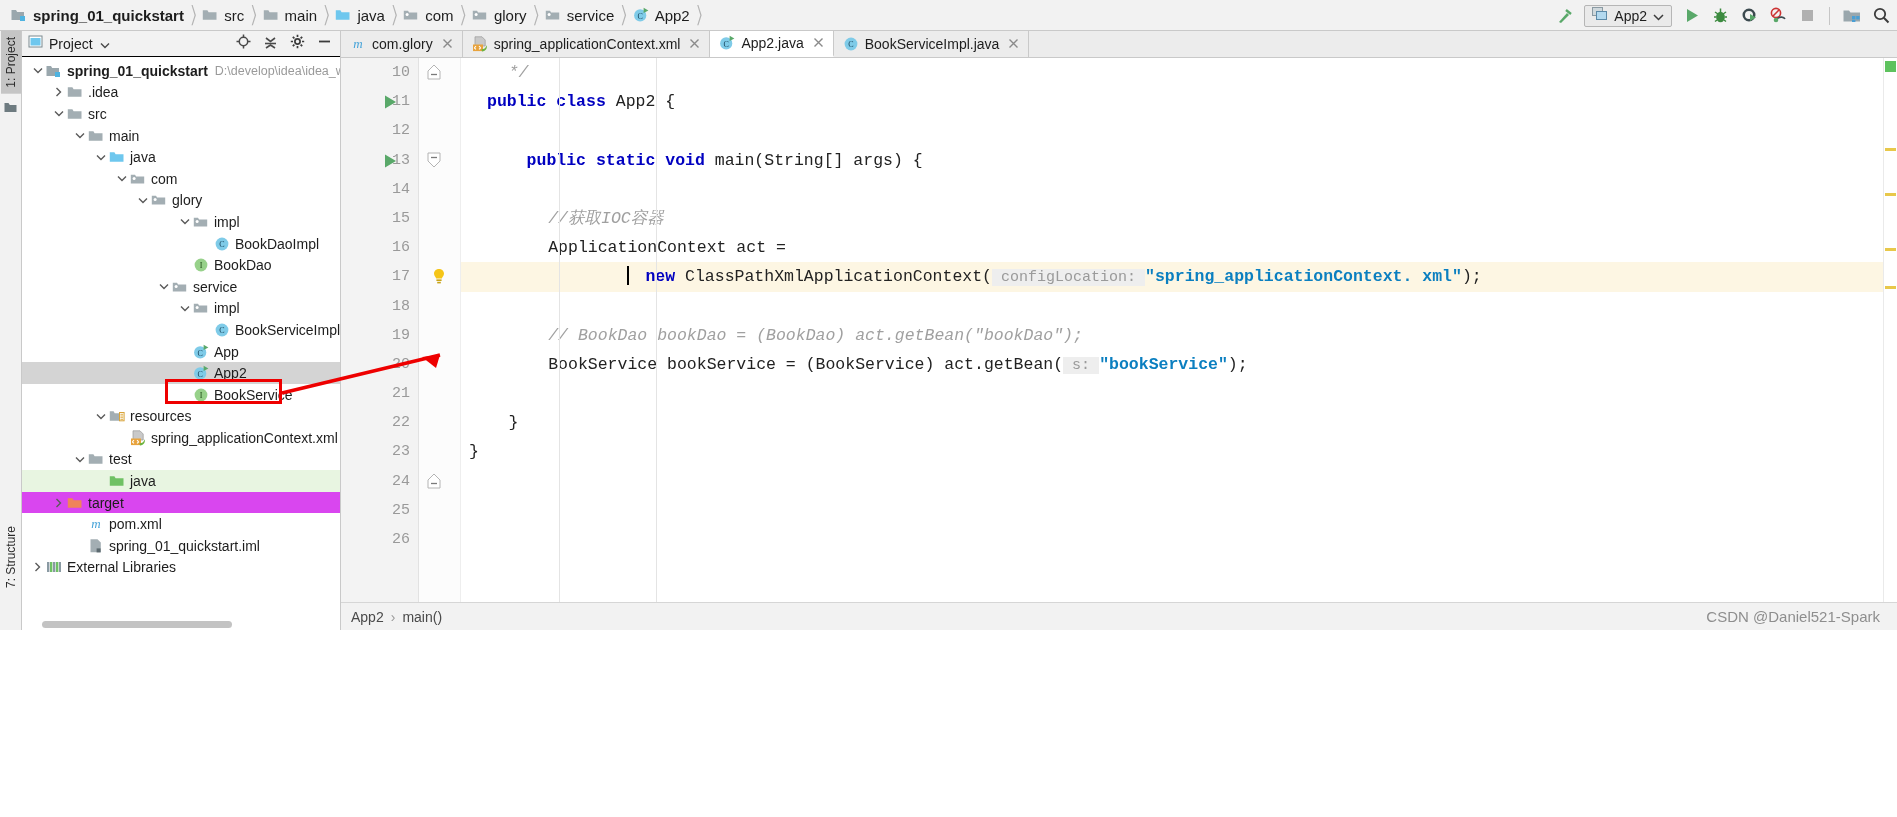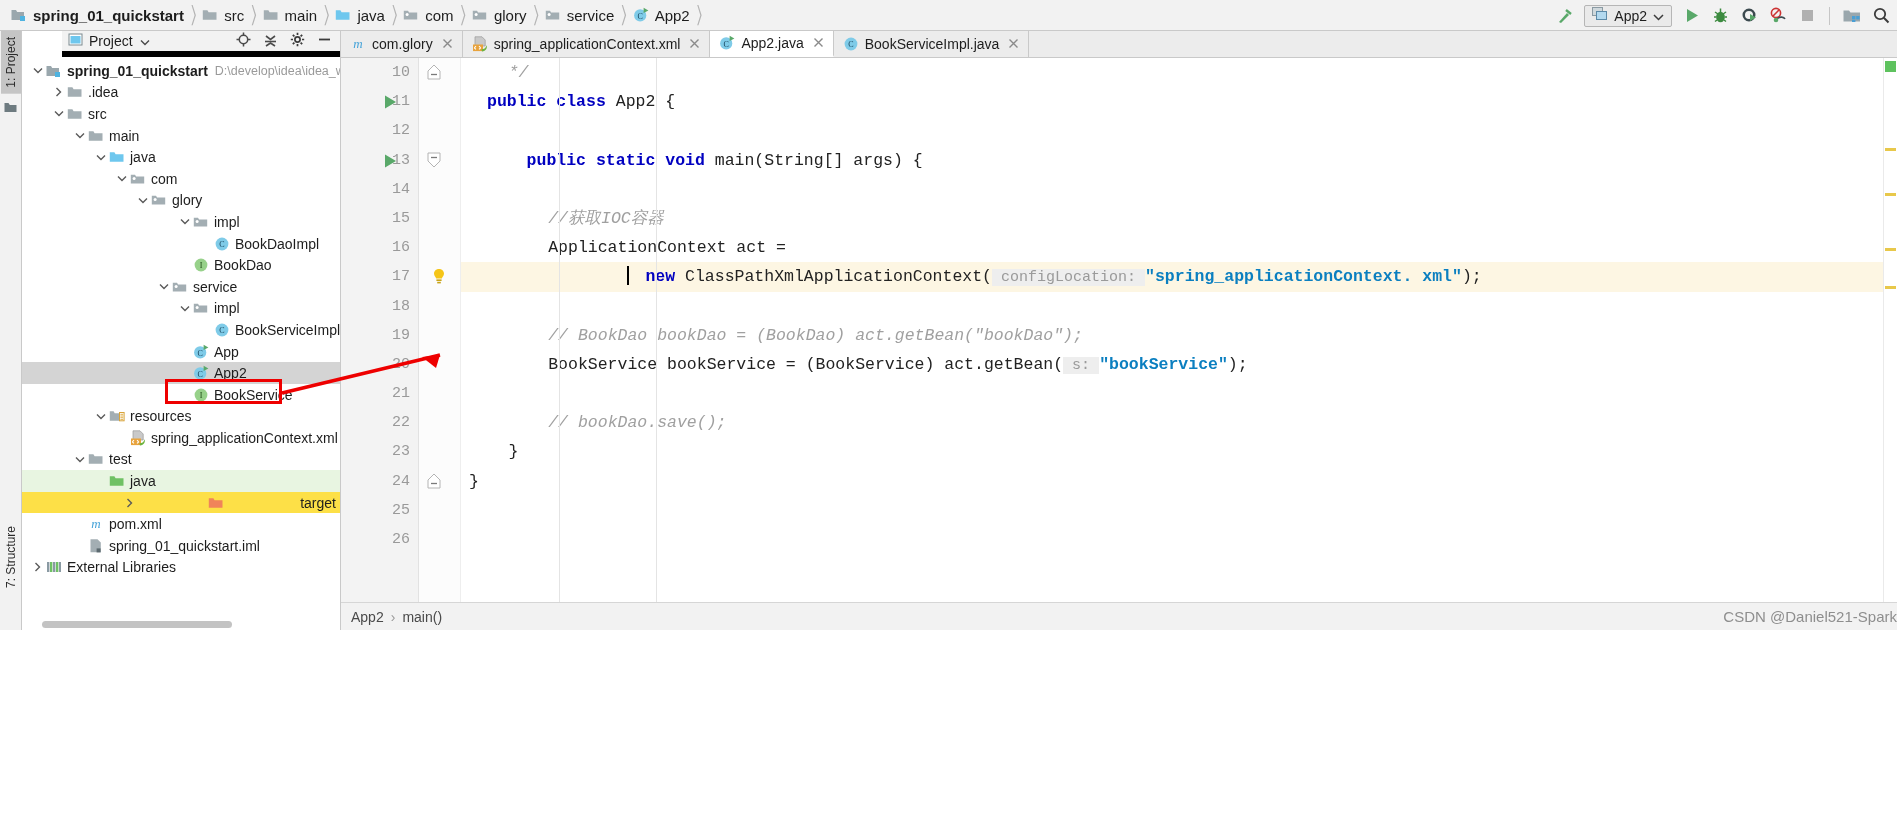--- a/index.html
+++ b/index.html
@@ -90,42 +90,41 @@
     background: #ffffff;
     display: flex; flex-direction: column;
     border-right: 1px solid #c9c9c9;
     position: relative;
   }
   .panel-header {
     height: 26px; min-height: 26px;
     background: #f2f2f2;
     display: flex; align-items: center;
     padding: 0 6px;
-    border-bottom: 6px solid #000000;
-    margin-left: 40px;
+    border-bottom: 1px solid #000000;
   }
   .panel-title { font-size: 14px; color: #1d1d1d; margin-left: 6px; }
   .panel-header-actions { margin-left: auto; display: flex; align-items: center; gap: 12px; }
 
   .tree {
     flex: 1; overflow: hidden;
     padding-top: 3px;
     font-size: 14px; color: #1d1d1d;
     position: relative;
   }
   .trow {
     height: 21.6px;
     display: flex; align-items: center;
     white-space: nowrap;
     cursor: default;
     padding-right: 4px;
   }
   .trow.sel { background: #d4d4d4; }
   .trow.green { background: #e8f5e1; }
-  .trow.yellow { background: #fde047; justify-content: space-between; }
+  .trow.yellow { background: #d946ef; }
   .arrow {
     width: 15px; min-width: 15px;
     display: inline-flex; align-items: center; justify-content: center;
     color: #5a5a5a;
   }
   .tico { width: 18px; min-width: 18px; margin-right: 4px; display: inline-flex; align-items: center; justify-content: center; }
   .tlabel { font-size: 14px; }
   .tlabel.bold { font-weight: bold; }
   .tpath { color: #9a9a9a; font-size: 12.5px; margin-left: 7px; }
 
@@ -220,21 +219,21 @@
     height: 28px; min-height: 28px;
     background: #f2f2f2;
     border-top: 1px solid #d6d6d6;
     display: flex; align-items: center;
     padding-left: 10px;
     font-size: 14px; color: #4a4a4a;
     position: relative;
   }
   .bc-sep { color: #9a9a9a; margin: 0 7px; }
   .watermark {
-    position: absolute; right: 0;
+    position: absolute; right: 17px;
     font-size: 15px; color: #8e8e8e;
   }
 
   
   .bottom-strip {
     position:absolute; left:0; bottom:0;
     width: 22px; height: 28px;
     background: #f2f2f2;
     border-right: 1px solid #c9c9c9;
   }
@@ -958,21 +957,20 @@
             <div class="crow"><span class="pl"></span></div>
             <div class="crow"><span class="pl">    </span><span class="kw">public static void </span><span class="pl">main(String[] args) {</span></div>
             <div class="crow"><span class="pl"></span></div>
             <div class="crow"><span class="pl">        </span><span class="cm">//获取IOC容器</span></div>
             <div class="crow"><span class="pl">        ApplicationContext act =</span></div>
             <div class="crow hl"><span class="pl">                </span><span class="caret"></span><span class="kw">new </span><span class="pl">ClassPathXmlApplicationContext(</span><span class="hint"> configLocation: </span><span class="str">"spring_applicationContext. xml"</span><span class="pl">);</span></div>
             <div class="crow"><span class="pl"></span></div>
             <div class="crow"><span class="pl">        </span><span class="cm">// BookDao bookDao = (BookDao) act.getBean("bookDao");</span></div>
             <div class="crow"><span class="pl">        BookService bookService = (BookService) act.getBean(</span><span class="hint"> s: </span><span class="str">"bookService"</span><span class="pl">);</span></div>
             <div class="crow"><span class="pl"></span></div>
-            <div class="crow"><span class="pl">        </span><span class="cm">// bookDao.save();</span></div>
             <div class="crow"><span class="pl">    }</span></div>
             <div class="crow"><span class="pl">}</span></div>
             <div class="crow"><span class="pl"></span></div>
           </div>
         <div class="stripe">
           <div class="stripe-box"></div>
           <div class="stripe-mark" style="top:90px; background:#e8c84a"></div>
           <div class="stripe-mark" style="top:135px; background:#e8c84a"></div>
           <div class="stripe-mark" style="top:190px; background:#e8c84a"></div>
           <div class="stripe-mark" style="top:228px; background:#e8c84a"></div>

